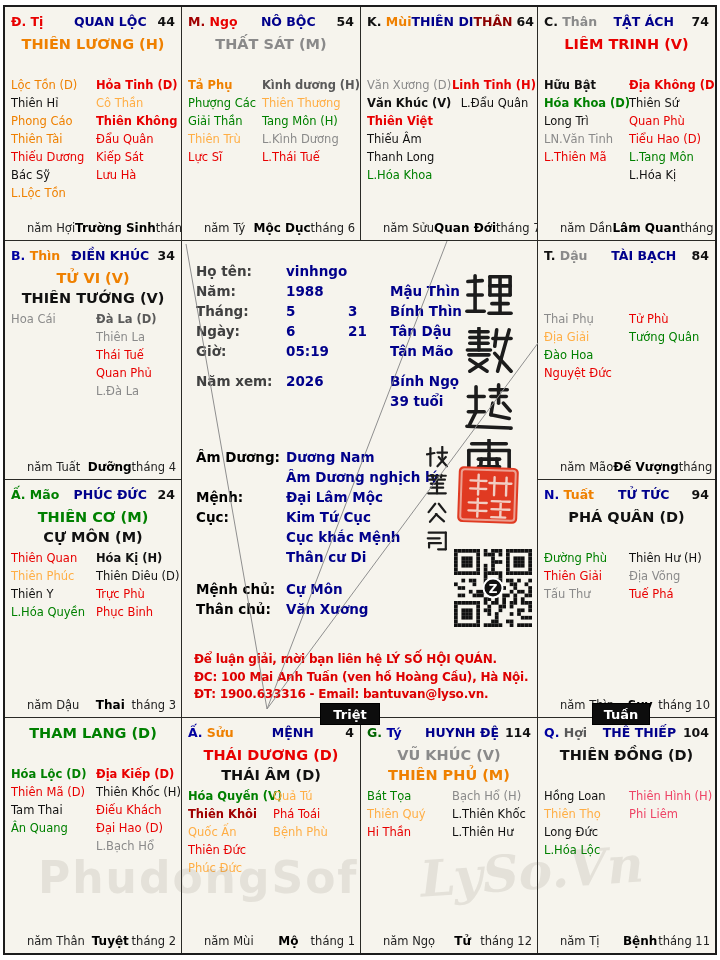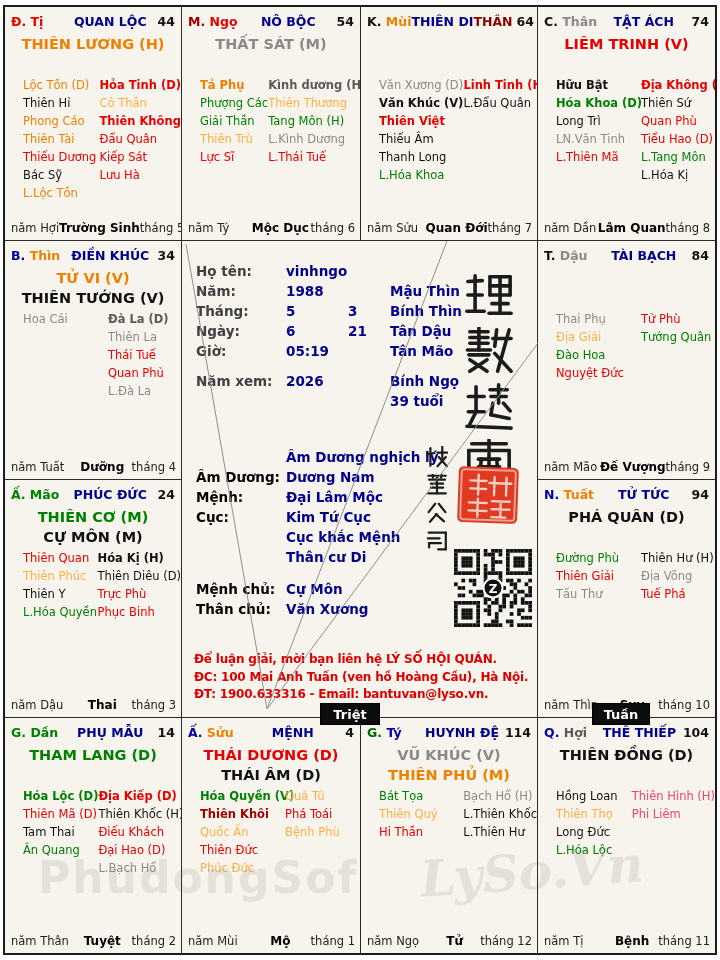--- a/index.html
+++ b/index.html
@@ -17,26 +17,26 @@
   .cell{background:#f6f4ed;position:relative;overflow:hidden;display:flex;flex-direction:column;}
   #center{background:#f6f4ed;position:relative;overflow:hidden;grid-row:2/4;grid-column:2/4;}
 
   
   .head{display:flex;align-items:baseline;padding:7px 6px 0 6px;font-weight:bold;font-size:12.5px;white-space:nowrap;}
   .canchi{width:56px;}
   .pname{flex:1;text-align:center;color:#00008B;}
   .pextra{color:#8B0000;margin-right:4px;}
   .pnum{color:#111;}
   .mains{margin-top:5px;min-height:42px;text-align:center;font-weight:bold;font-size:14.5px;line-height:20px;white-space:nowrap;}
-  .stars{flex:1;display:flex;padding:0 0 0 18px;font-size:11.5px;line-height:18px;}
+  .stars{flex:1;display:flex;padding:0 0 0 6px;font-size:11.5px;line-height:18px;}
   .scol{display:flex;flex-direction:column;}
   .scol.left{width:85px;}
   .scol.right{flex:1;}
   .star{white-space:nowrap;}
-  .foot{display:flex;align-items:baseline;padding:0 5px 5px 6px;font-size:11.5px;color:#222;white-space:nowrap;}
+  .foot{display:flex;align-items:baseline;padding:0 5px 5px 22px;font-size:11.5px;color:#222;white-space:nowrap;}
   .fy{width:62px;}
   .fs{flex:1;text-align:center;font-weight:bold;font-size:12px;color:#000;}
 
   
   #info{position:absolute;left:14px;top:22px;}
   .frow{display:flex;height:20px;font-size:13.5px;font-weight:bold;align-items:baseline;}
   .flabel{width:90px;color:#404040;}
   .fv1{width:62px;color:#00008B;}
   .fv2{width:42px;color:#00008B;}
   .fcc{color:#00008B;}
@@ -149,21 +149,21 @@
       <div class="scol left">
             <div class="star" style="color: rgb(138, 138, 138);">Văn Xương (D)</div>
             <div class="star" style="color: rgb(17, 17, 17); font-weight: bold;">Văn Khúc (V)</div>
             <div class="star" style="color: rgb(232, 0, 0); font-weight: bold;">Thiên Việt</div>
             <div class="star" style="color: rgb(17, 17, 17);">Thiếu Âm</div>
             <div class="star" style="color: rgb(17, 17, 17);">Thanh Long</div>
             <div class="star" style="color: rgb(0, 128, 0);">L.Hóa Khoa</div>
           </div>
       <div class="scol right">
             <div class="star" style="color: rgb(232, 0, 0); font-weight: bold;">Linh Tinh (H)</div>
-            <div class="star" style="color: rgb(17, 17, 17);">L.Đẩu Quân</div>
+            <div class="star" style="color: rgb(17, 17, 17); text-align: center;">L.Đẩu Quân</div>
           </div>
     </div>
     <div class="foot">
       <span class="fy">năm Sửu</span>
       <span class="fs">Quan Đới</span>
       <span class="fm">tháng 7</span>
     </div>
   </div>
       <div class="cell" style="grid-area: 1 / 4;">
     <div class="head">
@@ -306,26 +306,20 @@
             <div class="star" style="color: rgb(232, 0, 0);">Tuế Phá</div>
           </div>
     </div>
     <div class="foot">
       <span class="fy">năm Thìn</span>
       <span class="fs">Suy</span>
       <span class="fm">tháng 10</span>
     </div>
   </div>
       <div class="cell" style="grid-area: 4 / 1;">
-    <div class="head">
-      <span class="canchi"><b class="stem" style="color: rgb(0, 128, 0);">G.</b> <b class="branch" style="color: rgb(0, 128, 0);">Dần</b></span>
-      <span class="pname">PHỤ MẪU</span>
-      <span class="pextra"></span>
-      <span class="pnum">14</span>
-    </div>
     <div class="mains">
           <div style="color: rgb(0, 128, 0);">THAM LANG (D)</div>
         </div>
     <div class="stars">
       <div class="scol left">
             <div class="star" style="color: rgb(0, 128, 0); font-weight: bold;">Hóa Lộc (D)</div>
             <div class="star" style="color: rgb(232, 0, 0);">Thiên Mã (D)</div>
             <div class="star" style="color: rgb(17, 17, 17);">Tam Thai</div>
             <div class="star" style="color: rgb(0, 128, 0);">Ân Quang</div>
           </div>
@@ -471,26 +465,26 @@
           </div>
           <div class="frow">
             <span class="flabel"></span>
             <span class="fv1"></span>
             <span class="fv2"></span>
             <span class="fcc">39 tuổi</span>
           </div>
         </div>
       <div id="attrs">
           <div class="arow">
+            <span class="alabel">Âm Dương:</span>
+            <span class="aval">Dương Nam</span>
+          </div>
+          <div class="arow">
             <span class="alabel"></span>
             <span class="aval">Âm Dương nghịch lý</span>
-          </div>
-          <div class="arow">
-            <span class="alabel">Âm Dương:</span>
-            <span class="aval">Dương Nam</span>
           </div>
           <div class="arow">
             <span class="alabel">Mệnh:</span>
             <span class="aval">Đại Lâm Mộc</span>
           </div>
           <div class="arow">
             <span class="alabel">Cục:</span>
             <span class="aval">Kim Tứ Cục</span>
           </div>
           <div class="arow">

